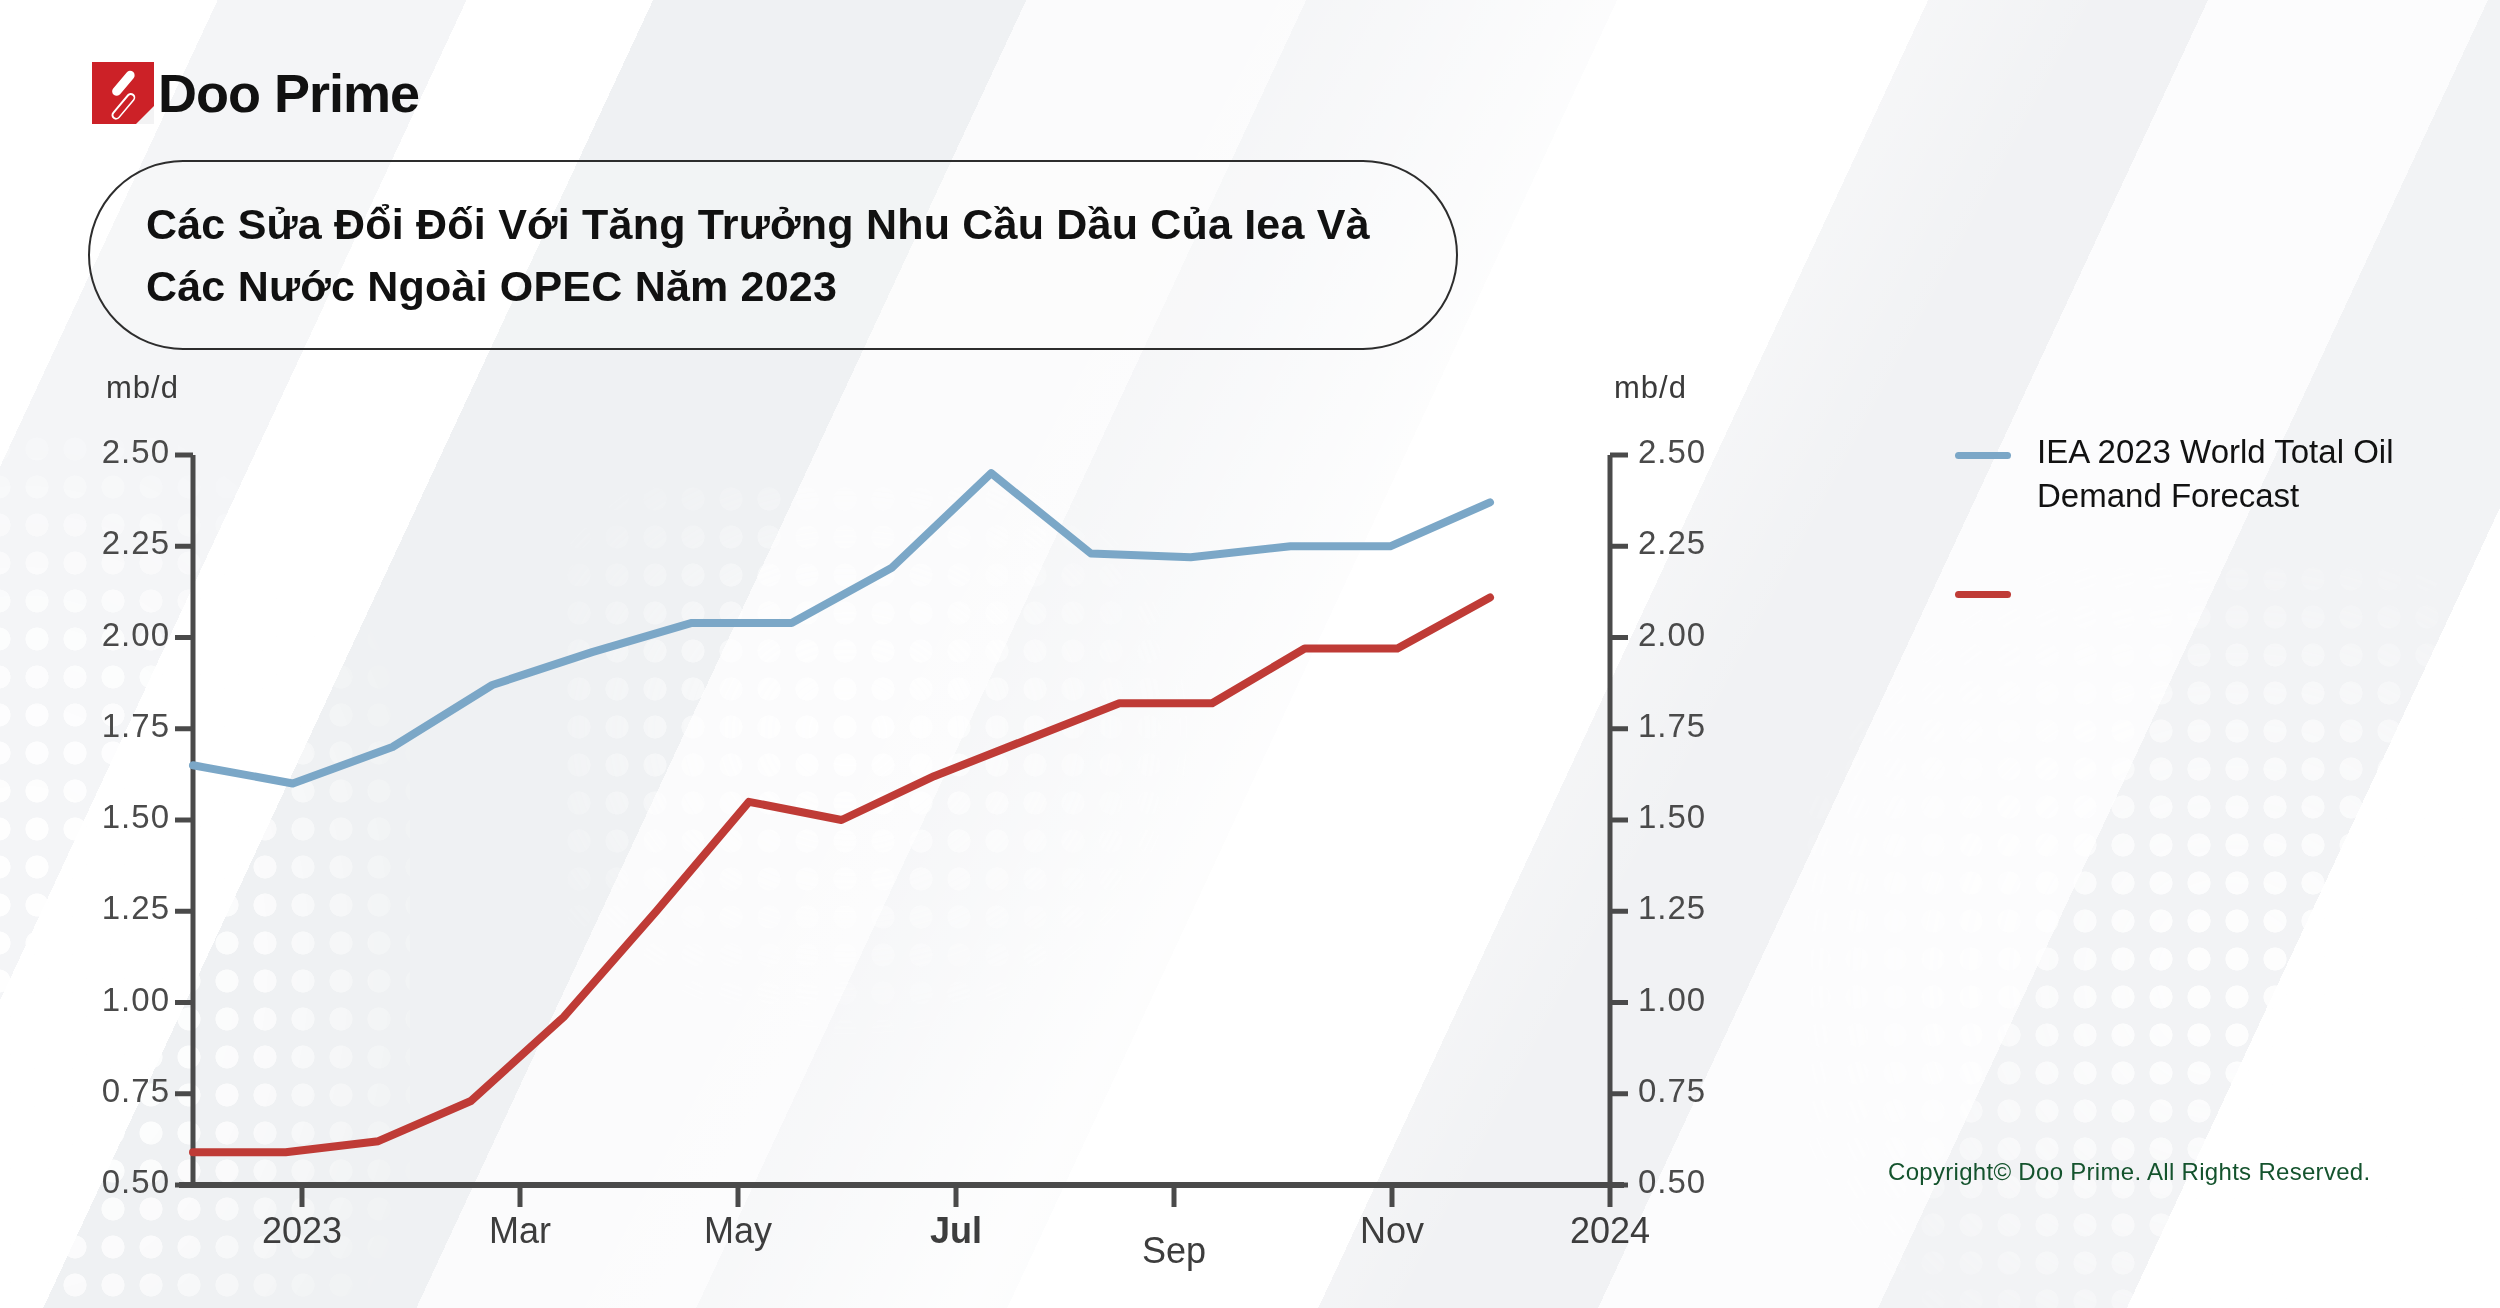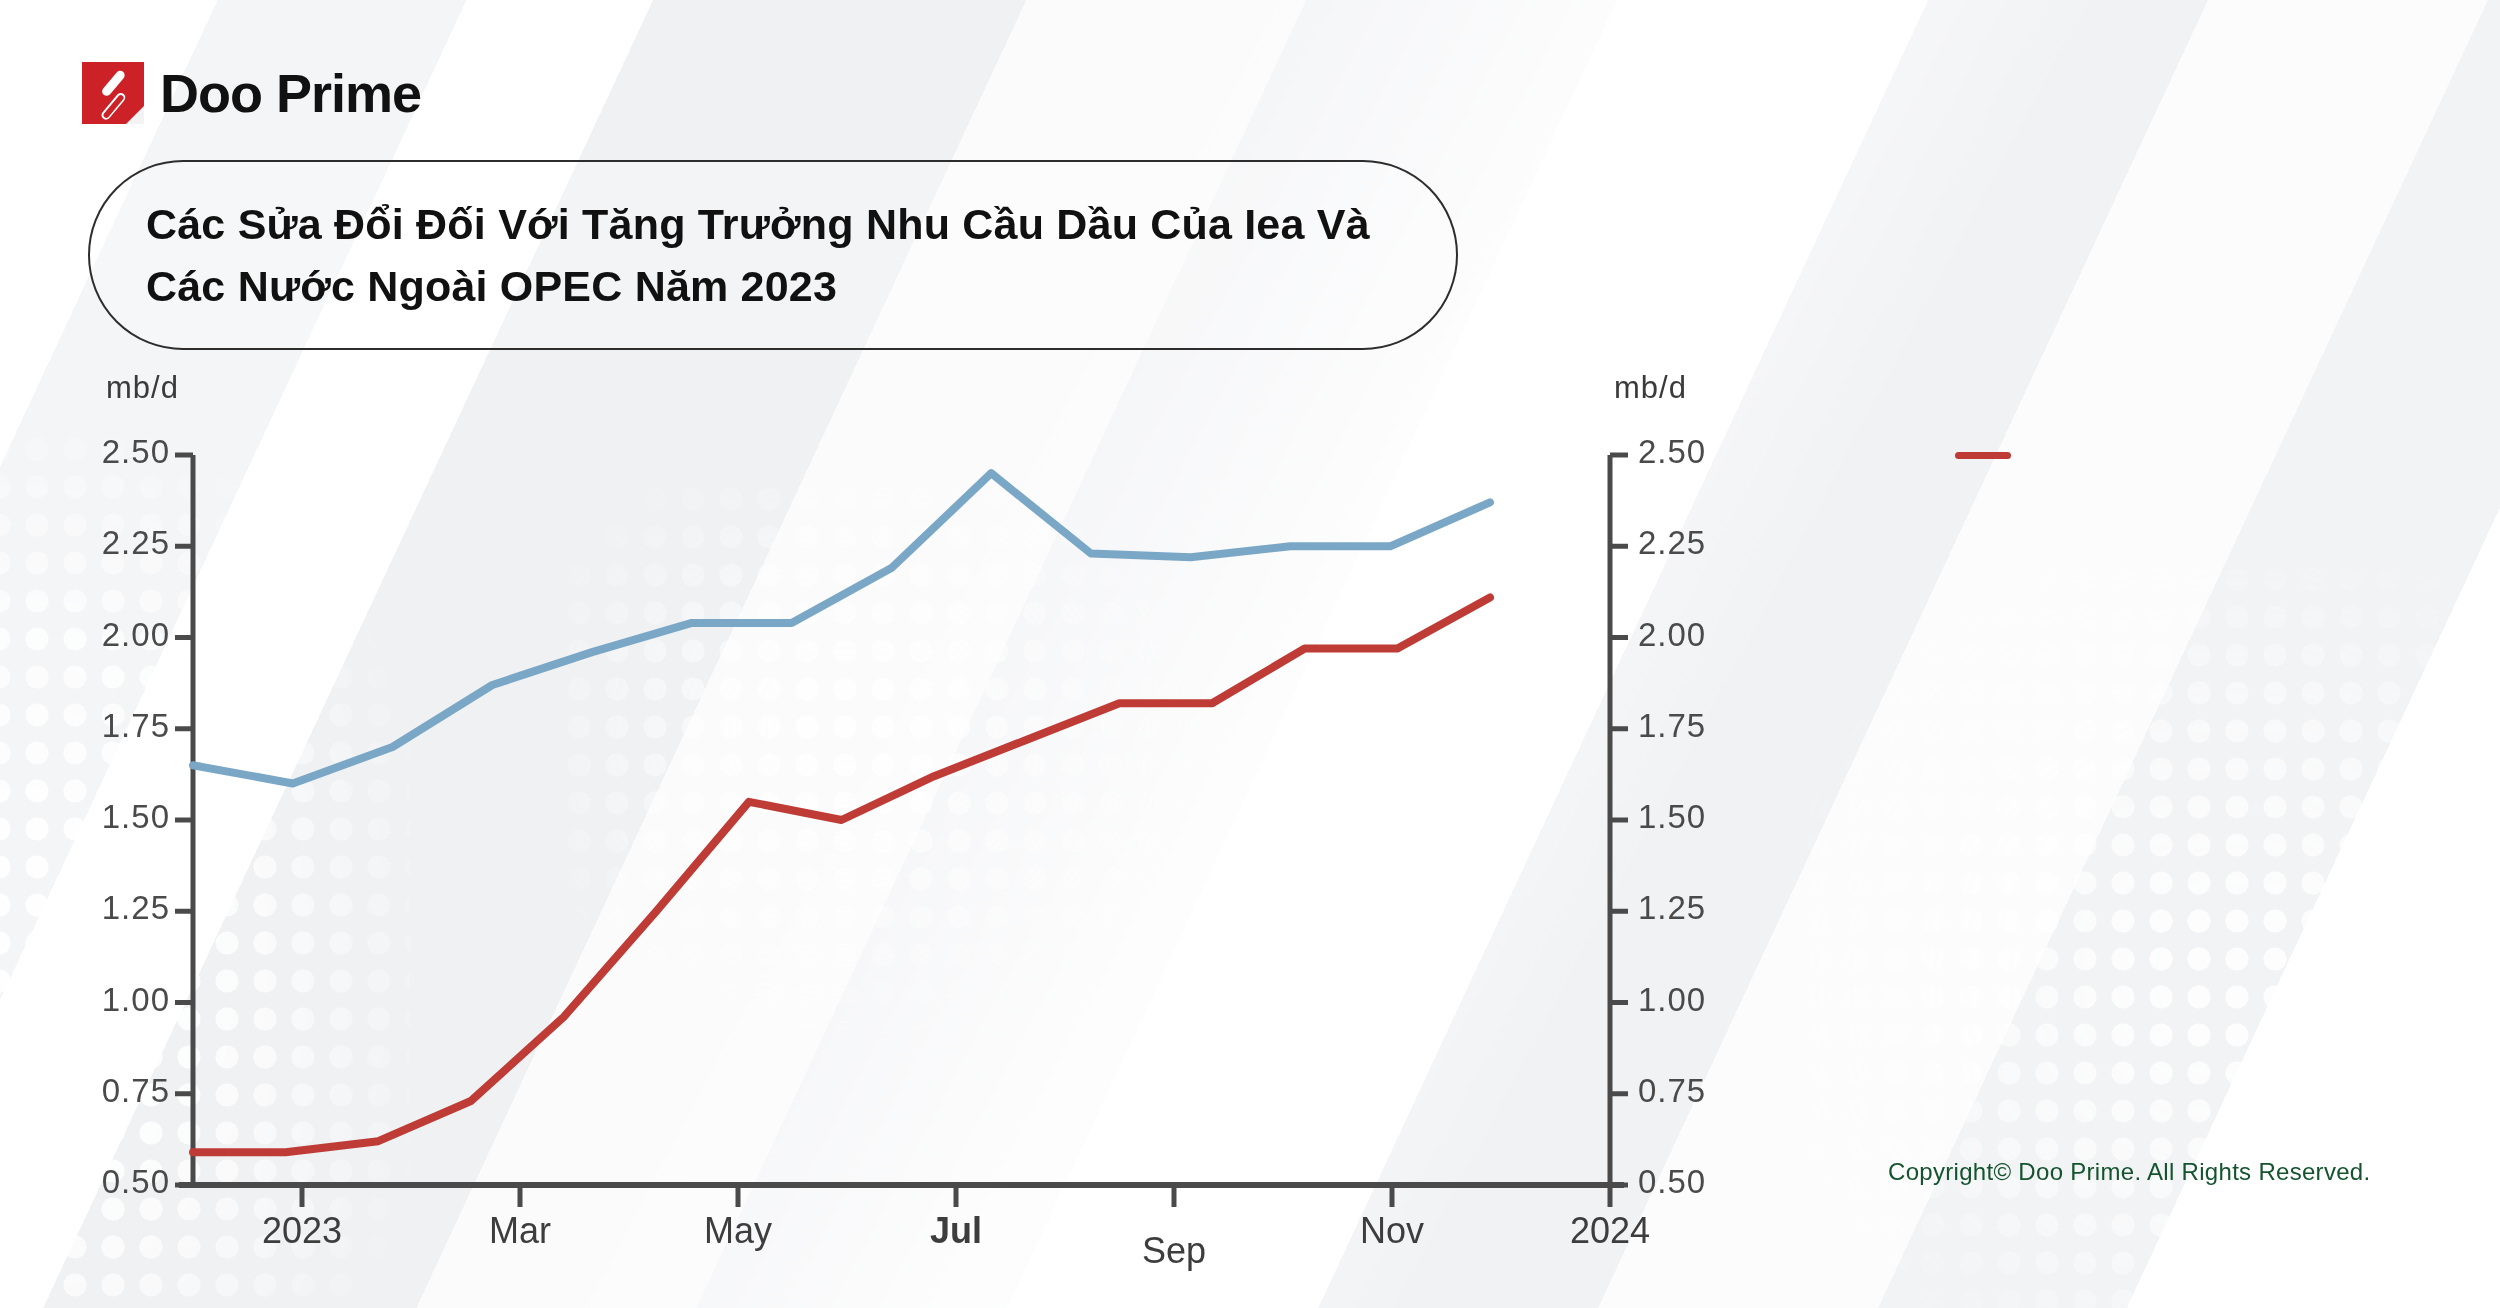--- a/index.html
+++ b/index.html
@@ -42,21 +42,21 @@
                  -webkit-mask-image:radial-gradient(ellipse at 10% 60%, #000 12%, rgba(0,0,0,.75) 45%, rgba(0,0,0,0) 78%);
                  mask-image:radial-gradient(ellipse at 10% 60%, #000 12%, rgba(0,0,0,.75) 45%, rgba(0,0,0,0) 78%); }
   #dots-mid    { left:560px;  top:480px;  width:640px;  height:560px; opacity:.8;
                  -webkit-mask-image:radial-gradient(ellipse at 45% 45%, #000 5%, rgba(0,0,0,.5) 40%, rgba(0,0,0,0) 72%);
                  mask-image:radial-gradient(ellipse at 45% 45%, #000 5%, rgba(0,0,0,.5) 40%, rgba(0,0,0,0) 72%); }
   #dots-right  { left:1800px; top:560px;  width:720px;  height:760px; opacity:.85;
                  -webkit-mask-image:radial-gradient(ellipse at 60% 55%, #000 10%, rgba(0,0,0,.6) 45%, rgba(0,0,0,0) 76%);
                  mask-image:radial-gradient(ellipse at 60% 55%, #000 10%, rgba(0,0,0,.6) 45%, rgba(0,0,0,0) 76%); }
 
   
-  #brand{ position:absolute; left:82px; top:62px; display:flex; align-items:center; gap:16px; }
+  #brand{ position:absolute; left:92px; top:62px; display:flex; align-items:center; gap:4px; }
   #brand-mark{ width:62px; height:62px; position:relative; }
   #brand-name{ font-size:54px; font-weight:700; letter-spacing:-1px; color:#111; line-height:1; }
 
   #title-card{
     position:absolute; left:88px; top:160px;
     width:1370px; height:190px;
     border:2px solid #2d2d2d;
     border-radius:95px;
     background:rgba(255,255,255,.22);
     display:flex; align-items:center;
@@ -189,17 +189,21 @@
       <line x1="1174" y1="1185" x2="1174" y2="1207" stroke="#4a4a4a" stroke-width="5"></line>
       <line x1="1392" y1="1185" x2="1392" y2="1207" stroke="#4a4a4a" stroke-width="5"></line>
       <line x1="1610" y1="1185" x2="1610" y2="1207" stroke="#4a4a4a" stroke-width="5"></line>
       <polyline points="193.0,765.3 292.8,783.5 392.5,747.0 492.3,685.0 592.1,652.1 691.8,622.9 791.6,622.9 891.4,568.1 991.2,473.2 1090.9,553.5 1190.7,557.2 1290.5,546.3 1390.2,546.3 1490.0,502.4" fill="none" stroke="#7ba7c7" stroke-width="8" stroke-linejoin="round" stroke-linecap="round"></polyline>
       <polyline points="193.0,1152.2 285.6,1152.2 378.3,1141.2 470.9,1101.0 563.6,1017.1 656.2,911.3 748.9,801.8 841.5,820.0 934.1,776.2 1026.8,739.7 1119.4,703.2 1212.1,703.2 1304.7,648.5 1397.4,648.5 1490.0,597.4" fill="none" stroke="#bf3b36" stroke-width="8" stroke-linejoin="round" stroke-linecap="round"></polyline>
     </svg>
 </div>
 
 <div id="legend">
     <div class="legend-row">
+      <span class="legend-swatch" style="background: rgb(123, 167, 199);"></span>
+      <span class="legend-label">IEA 2023 World Total Oil Demand Forecast</span>
+    </div>
+    <div class="legend-row">
       <span class="legend-swatch" style="background: rgb(191, 59, 54);"></span>
     </div>
   </div>
 
 <div id="copyright">Copyright© Doo Prime. All Rights Reserved.</div>
 
 </body></html>

